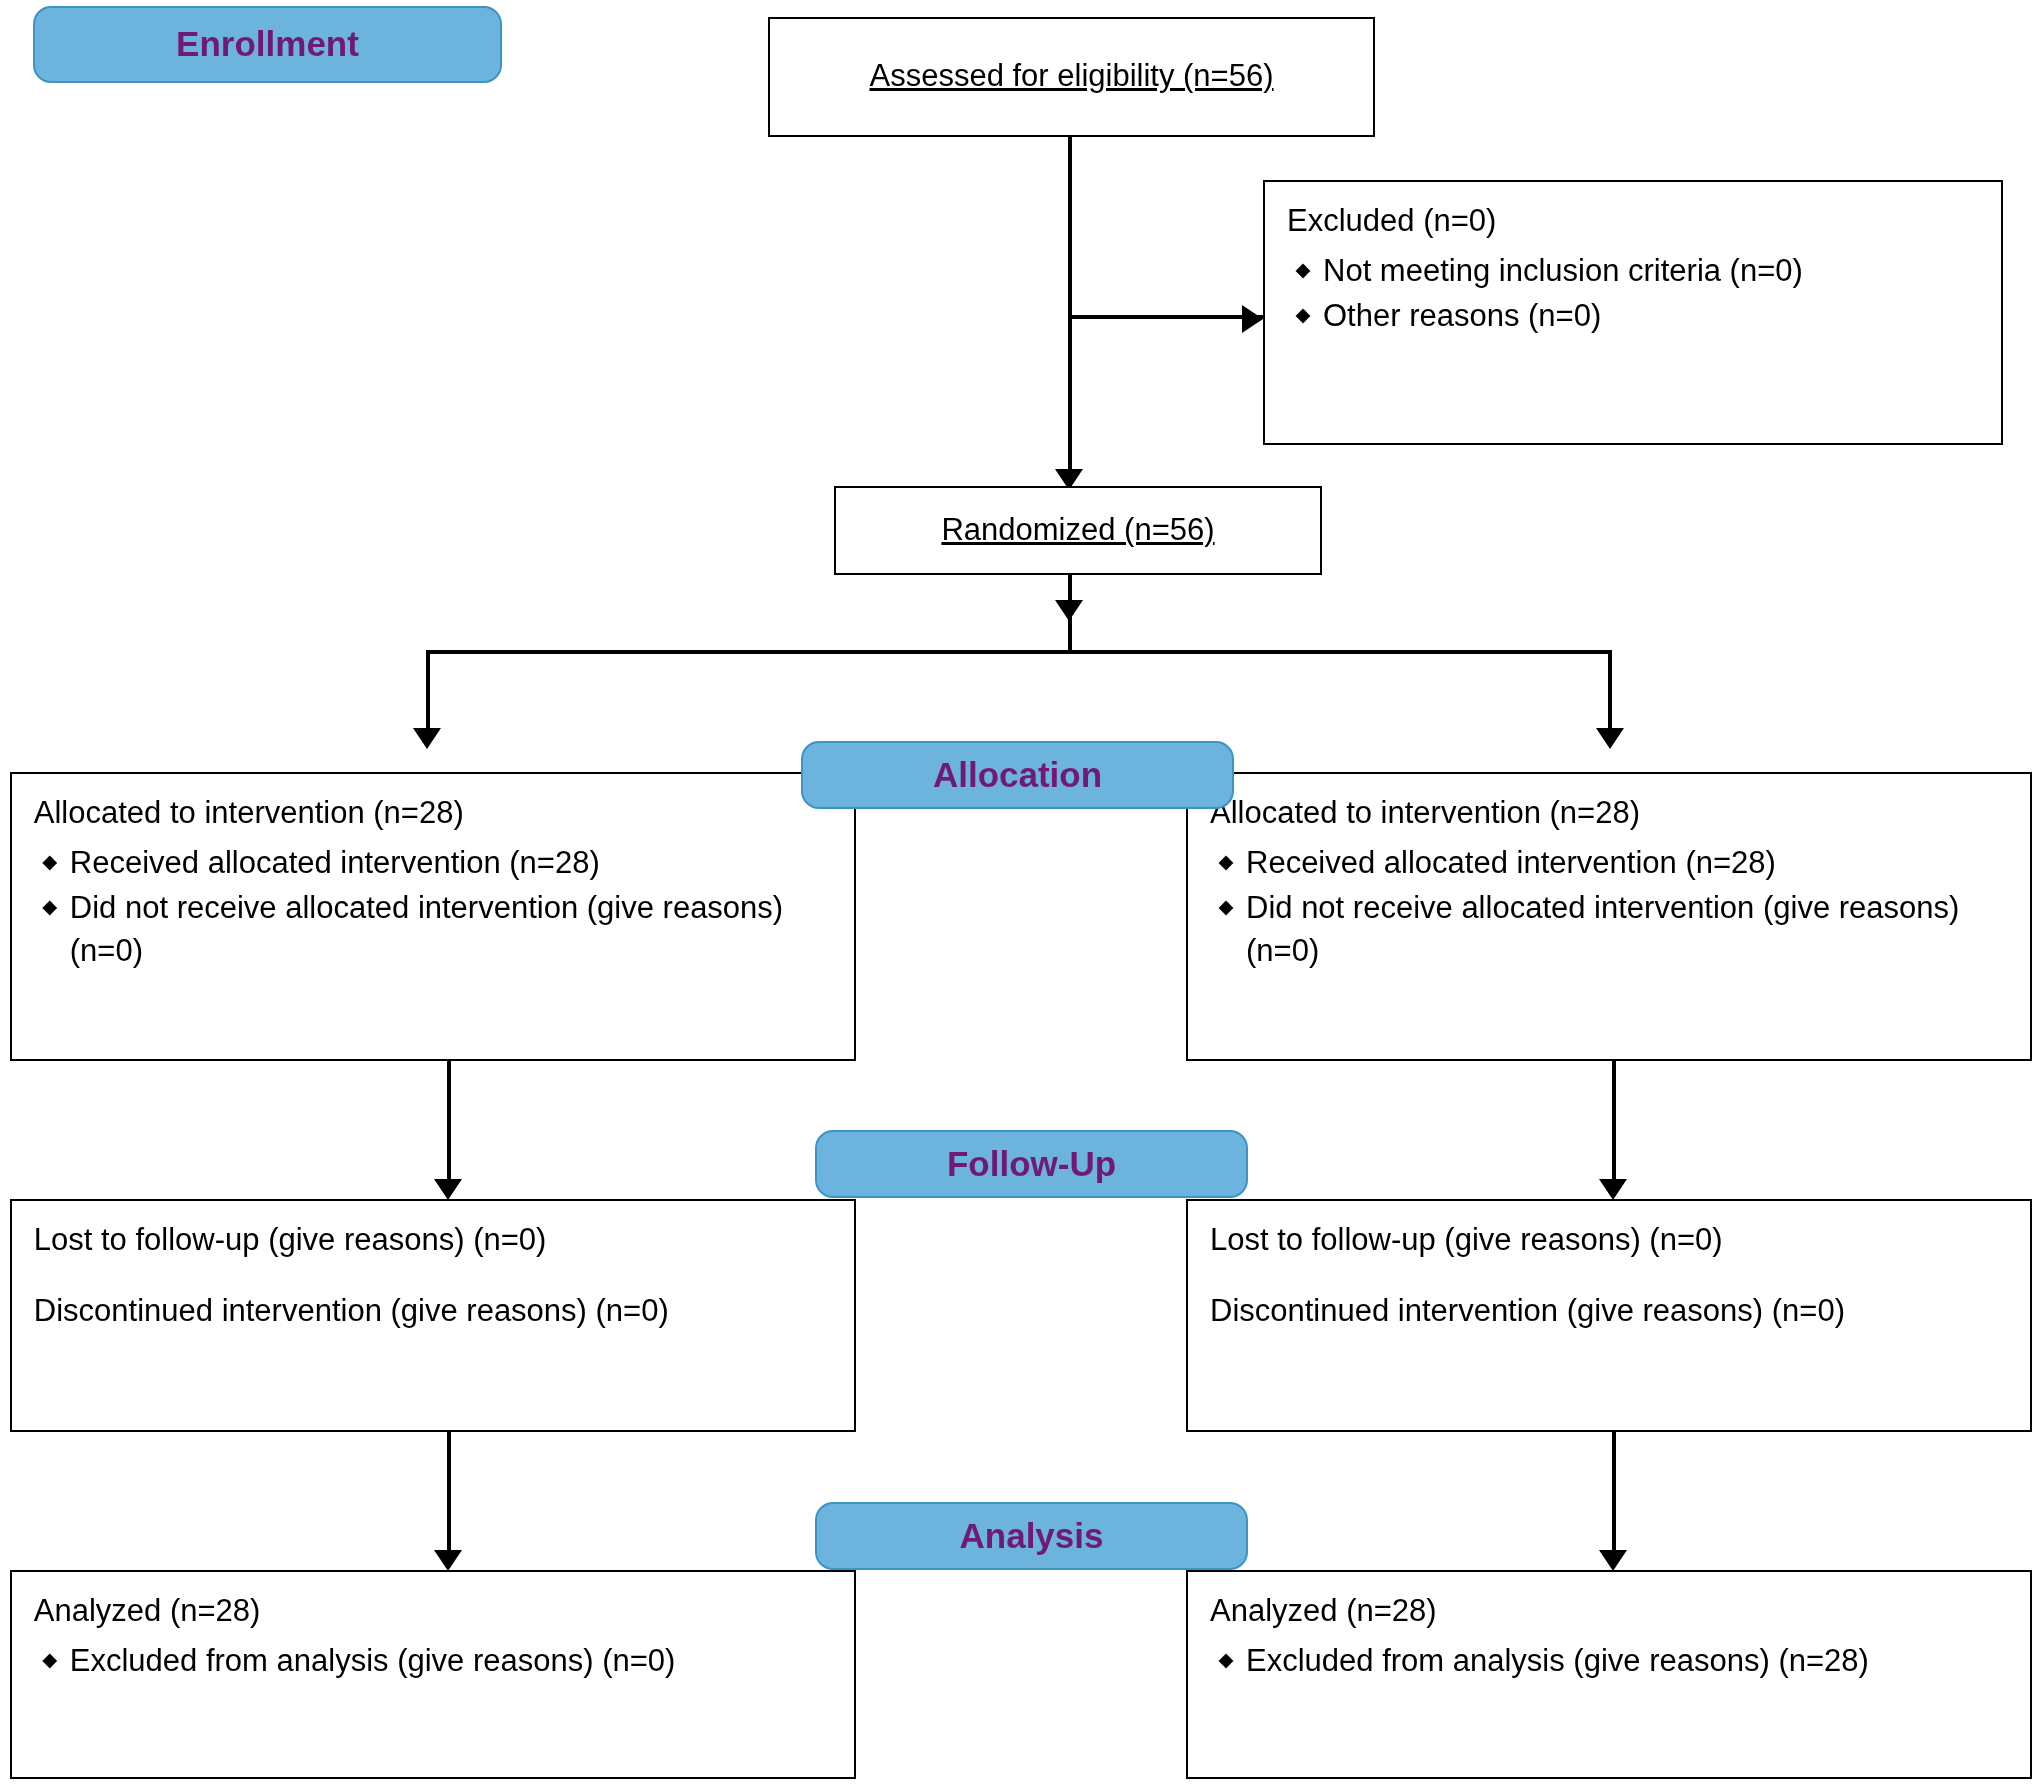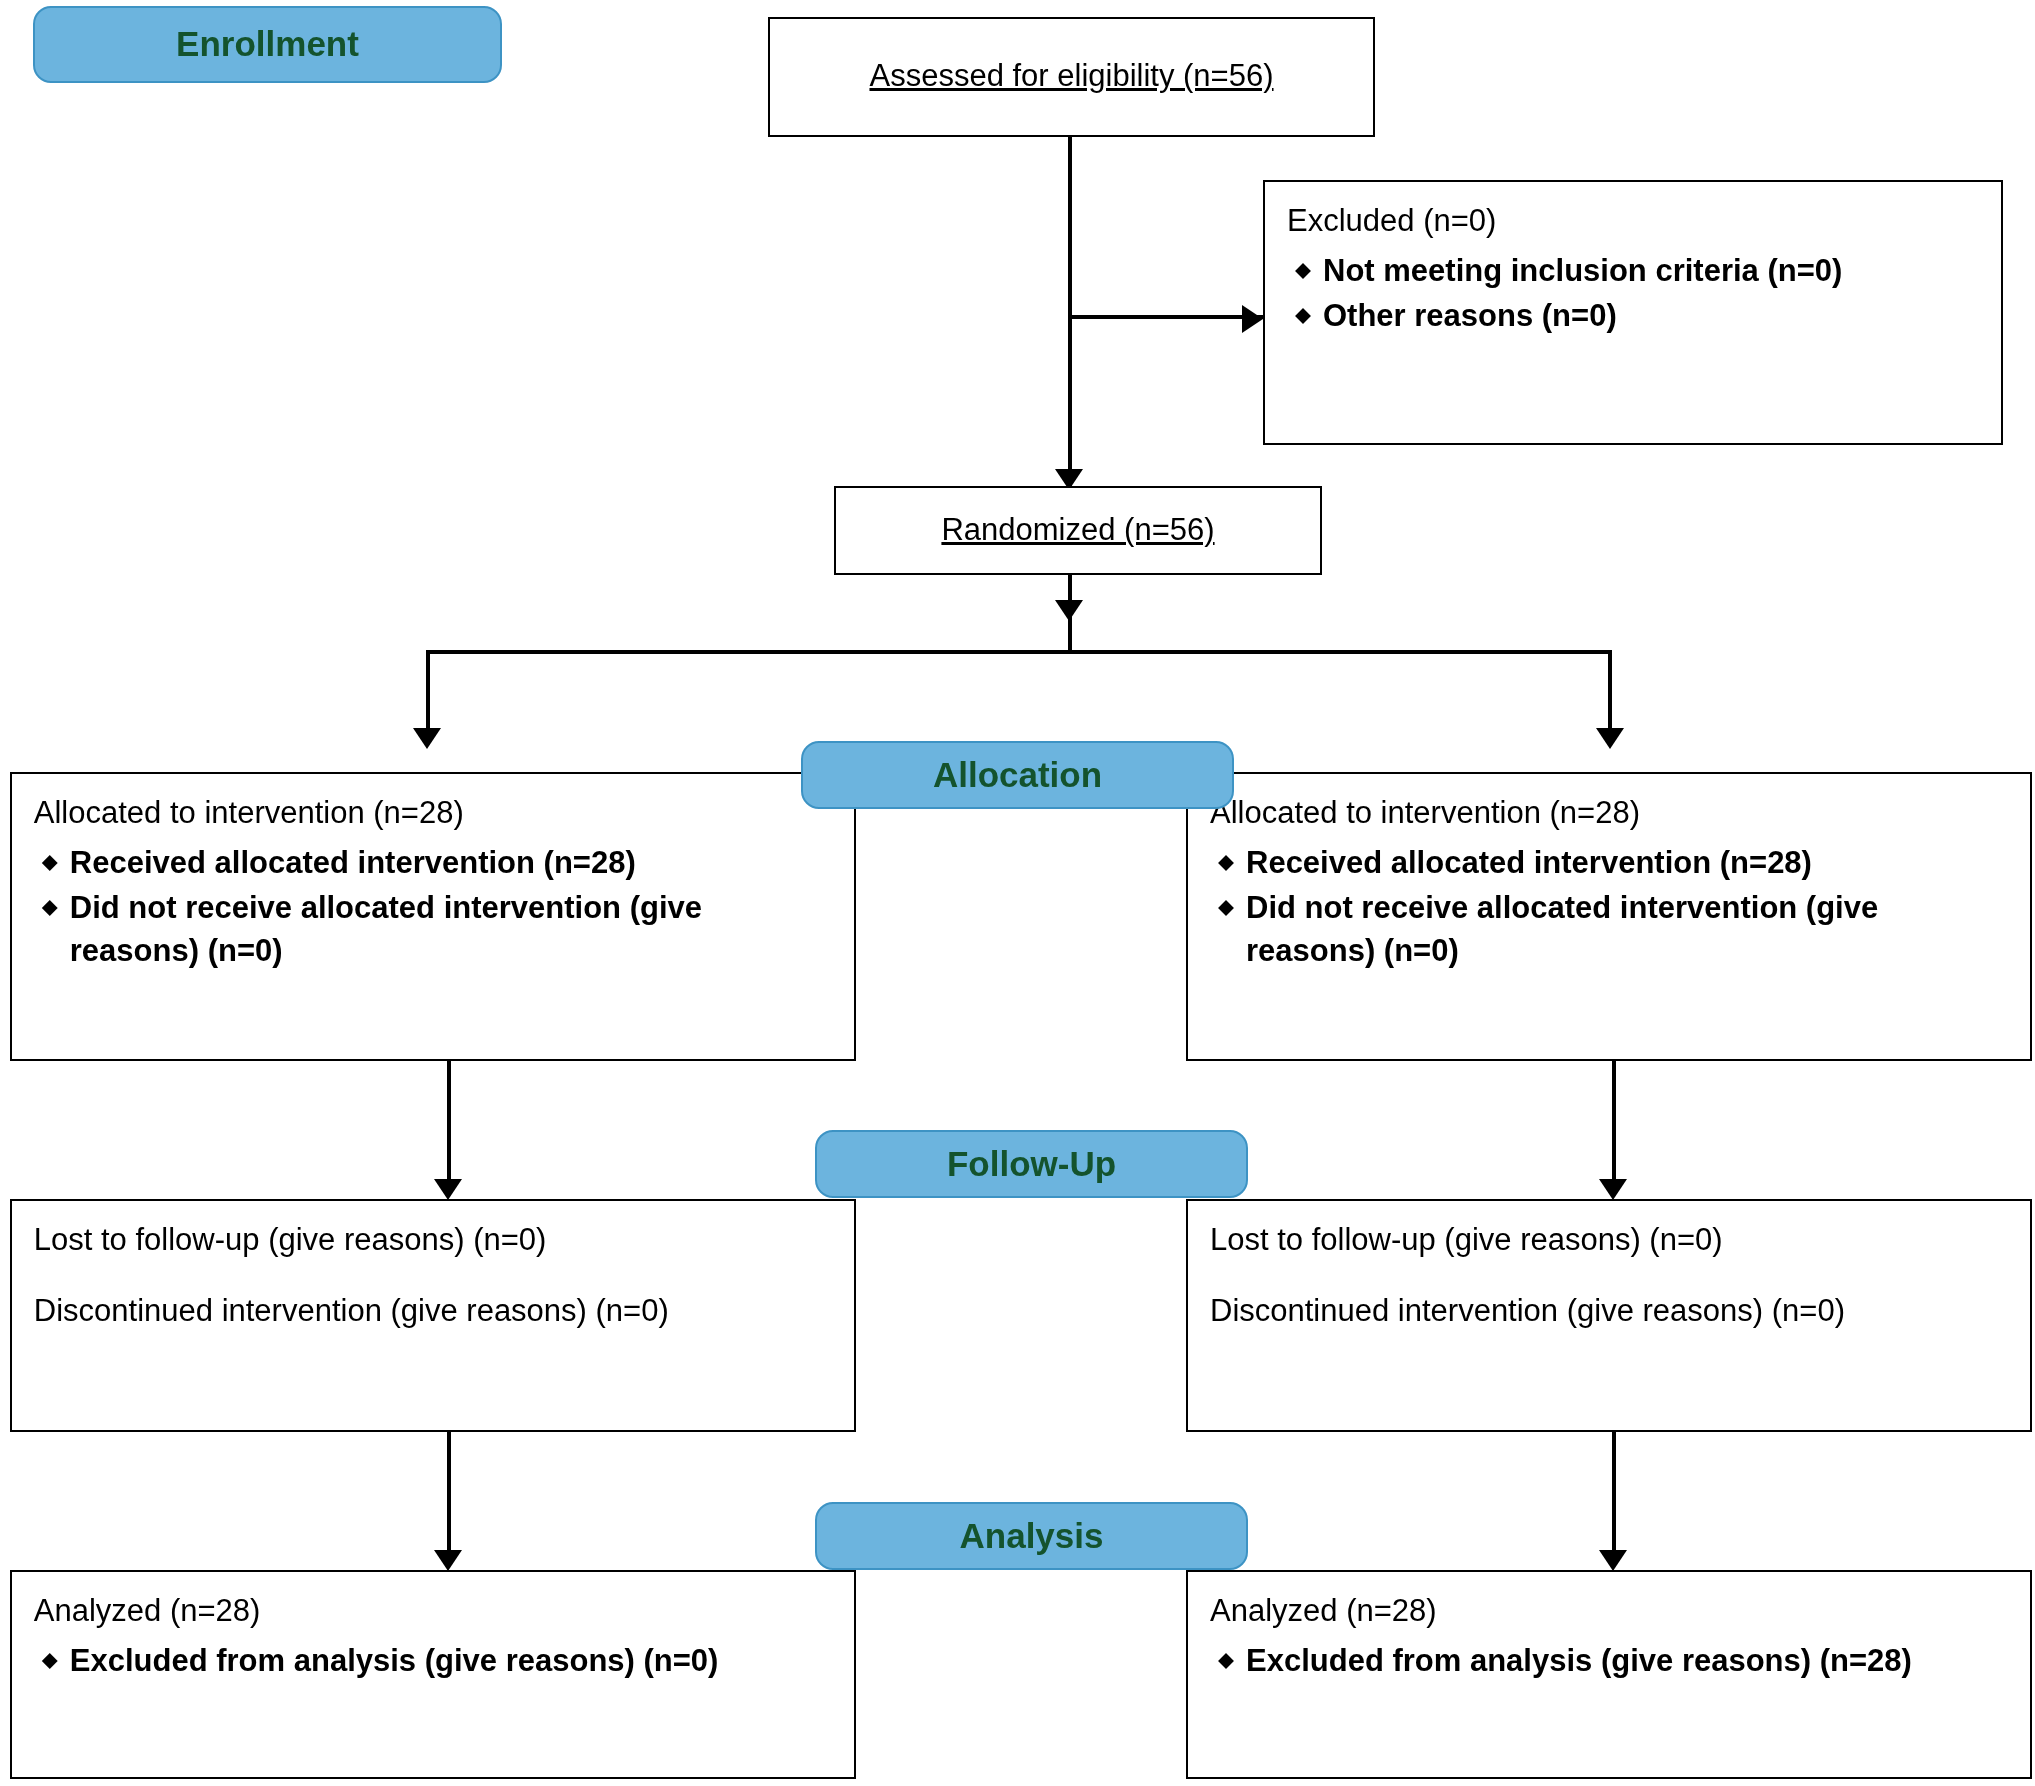--- a/index.html
+++ b/index.html
@@ -35,39 +35,38 @@
   }
   .box-pad {
     padding: 18px 34px 18px 22px;
   }
   .stage-label {
     position: absolute;
     box-sizing: border-box;
     background: #6cb4de;
     border: 2.1px solid #3d93c4;
     border-radius: 18px;
-    color: #14532d;
+    color: #701a75;
     font-weight: bold;
     font-size: 35px;
     display: flex;
     align-items: center;
     justify-content: center;
     text-align: center;
     z-index: 6;
   }
   .bullet-list {
     list-style: none;
     margin: 0;
     padding: 0;
   }
   .bullet-list li {
     position: relative;
     padding-left: 36px;
     margin: 0 0 2.8px 0;
-    font-weight: bold;
   }
   .bullet-list li::before {
     content: "\25C6";
     position: absolute;
     left: 8.4px;
     top: 0;
     font-size: 19.5px;
     line-height: 1.95;
   }
   .plain-line {

